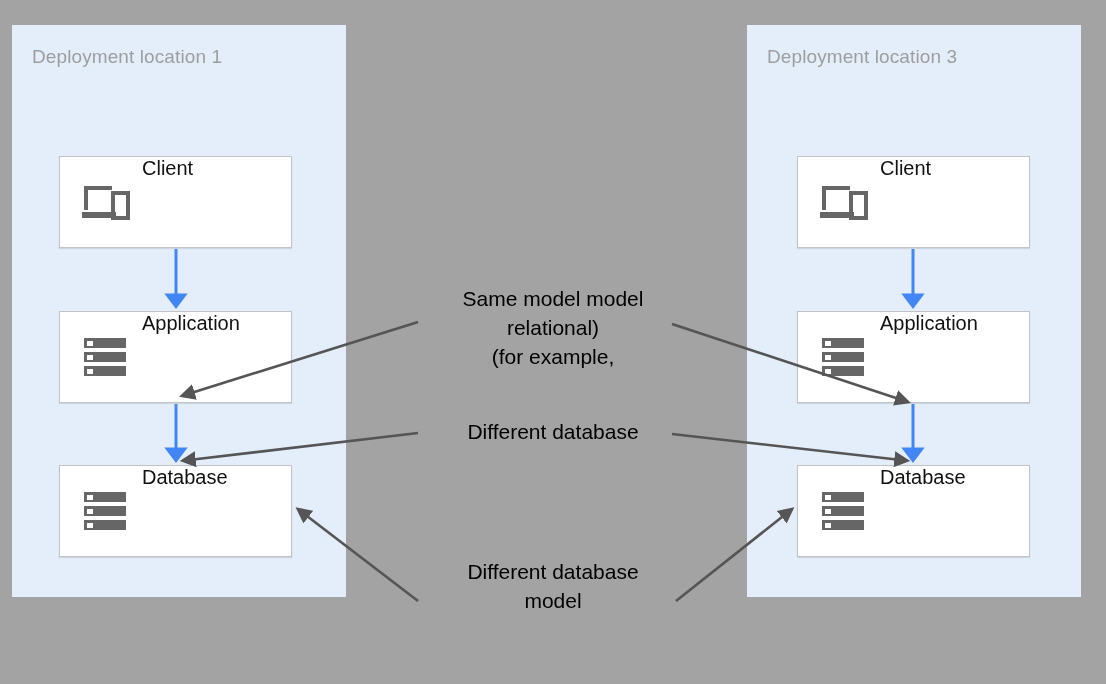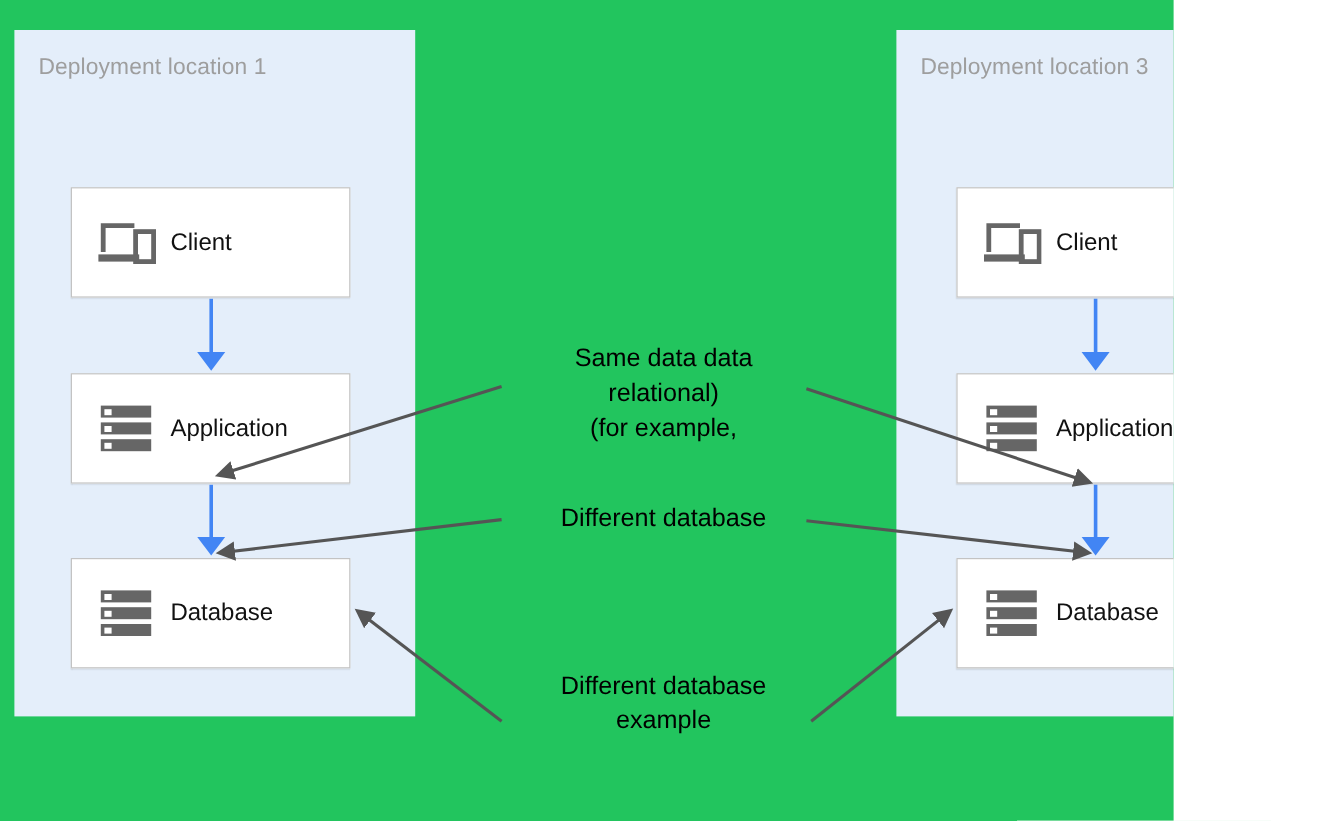--- a/index.html
+++ b/index.html
@@ -8,24 +8,24 @@
     background: #ffffff;
   }
   body {
     width: 1106px;
     height: 684px;
     font-family: "Liberation Sans", sans-serif;
     -webkit-font-smoothing: antialiased;
   }
   #canvas {
     position: relative;
-    width: 978px;
+    width: 1106px;
     height: 684px;
     overflow: hidden;
-    background: #22c55e;
+    background: #a3a3a3;
   }
 
   
   .zone {
     position: absolute;
     background: #e4eefa;
   }
   #zone-left  { left: 12px;  top: 25px; width: 334px; height: 572px; }
   #zone-right { left: 747px; top: 25px; width: 334px; height: 572px; }
 
@@ -41,21 +41,20 @@
 
   
   .node {
     position: absolute;
     width: 233px;
     height: 92px;
     background: #ffffff;
     border: 1px solid #c3c3c3;
     box-sizing: border-box;
     display: flex;
-    align-items: center;
     box-shadow: 0 1px 1px rgba(0,0,0,0.10);
   }
   .node .ico {
     width: 54px;
     margin-left: 18px;
     flex: 0 0 auto;
     display: flex;
     align-items: center;
     justify-content: center;
   }
@@ -208,27 +207,27 @@
     <line x1="672" y1="324" x2="902" y2="400" stroke="#555555" stroke-width="2.6" marker-end="url(#gray-head)"></line>
 
     <line x1="418" y1="433" x2="189" y2="460" stroke="#555555" stroke-width="2.6" marker-end="url(#gray-head)"></line>
     <line x1="672" y1="434" x2="901" y2="460" stroke="#555555" stroke-width="2.6" marker-end="url(#gray-head)"></line>
 
     <line x1="418" y1="601" x2="303" y2="513" stroke="#555555" stroke-width="2.6" marker-end="url(#gray-head)"></line>
     <line x1="676" y1="601" x2="787" y2="513" stroke="#555555" stroke-width="2.6" marker-end="url(#gray-head)"></line>
   </svg>
 
   <div class="annot" id="annot-model">
-    <span class="ln">Same data data</span>
+    <span class="ln">Same model model</span>
     <span class="ln">relational)</span>
     <span class="ln">(for example,</span>
   </div>
 
   <div class="annot" id="annot-api">
     <span class="ln">Different database</span>
   </div>
 
   <div class="annot" id="annot-system">
     <span class="ln">Different database</span>
-    <span class="ln">example</span>
+    <span class="ln">model</span>
   </div>
 
 </div>
 
 </body></html>

